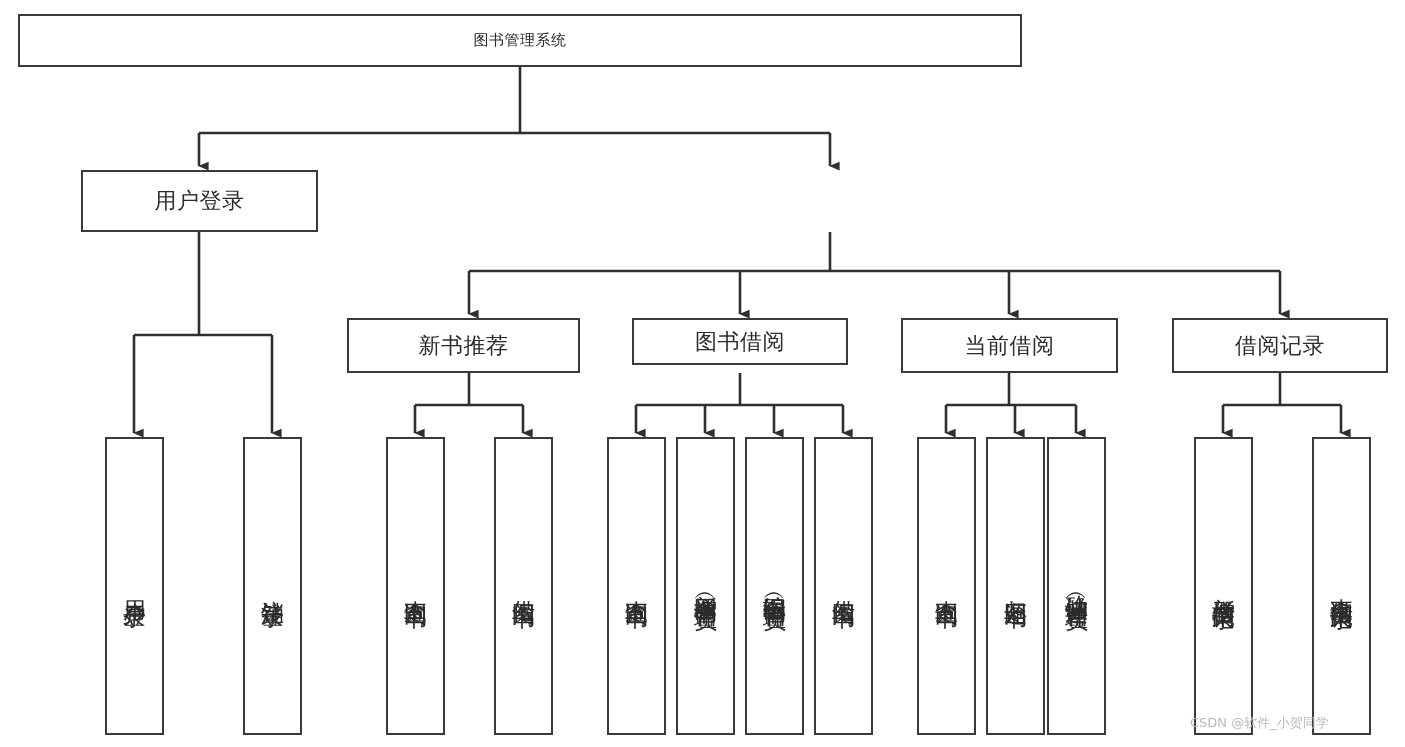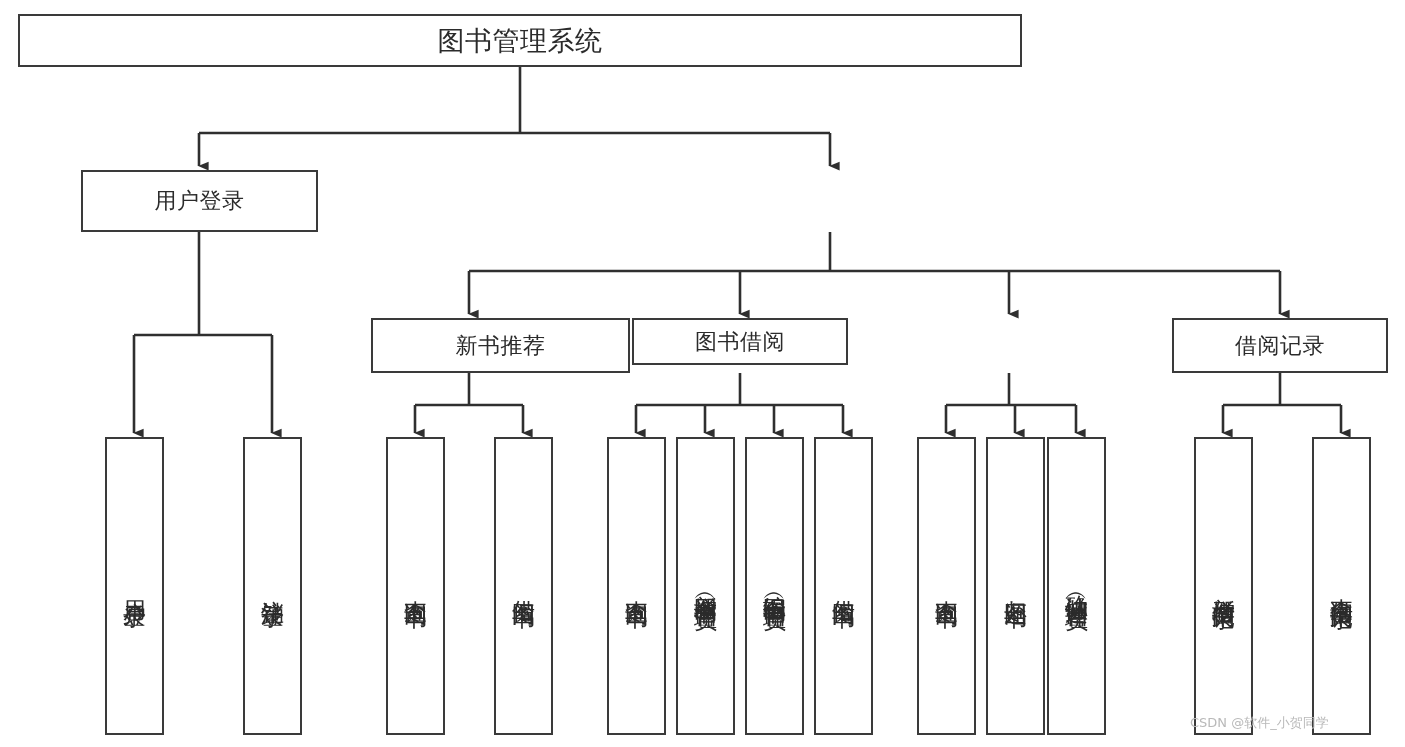--- a/index.html
+++ b/index.html
@@ -47,21 +47,21 @@
   .node.horizontal .node-label {
     writing-mode: horizontal-tb;
     font-size: 22px;
   }
   .node.vertical .node-label {
     writing-mode: vertical-rl;
     text-orientation: upright;
     font-size: 23px;
     letter-spacing: 2px;
   }
-  .node.root .node-label { font-size: 27px; }
+  .node.root .node-label { font-size: 15px; }
   #watermark {
     position: absolute;
     color: #b9b9b9;
     font-size: 13px;
     white-space: nowrap;
     font-family: "DejaVu Sans", "Liberation Sans", sans-serif;
   }
 </style>
 </head>
 <body>
@@ -120,28 +120,31 @@
 
   <div class="node horizontal root" style="left:18px; top:14px; width:1004px; height:53px;">
     <span class="node-label">图书管理系统</span>
   </div>
 
   <div class="node horizontal" style="left:81px; top:170px; width:237px; height:62px;">
     <span class="node-label">用户登录</span>
   </div>
 
 
-  <div class="node horizontal" style="left:371px; top:318px; width:259px; height:55px;">
+  <div class="node horizontal" style="left:347px; top:318px; width:233px; height:55px;">
     <span class="node-label">新书推荐</span>
   </div>
 
   <div class="node horizontal" style="left:632px; top:318px; width:216px; height:47px;">
     <span class="node-label">图书借阅</span>
   </div>
 
+  <div class="node horizontal" style="left:901px; top:318px; width:217px; height:55px;">
+    <span class="node-label">当前借阅</span>
+  </div>
 
   <div class="node horizontal" style="left:1172px; top:318px; width:216px; height:55px;">
     <span class="node-label">借阅记录</span>
   </div>
 
   <div class="node vertical" style="left:105px; top:437px; width:59px; height:298px;">
     <span class="node-label">用户登录</span>
   </div>
 
   <div class="node vertical" style="left:243px; top:437px; width:59px; height:298px;">

